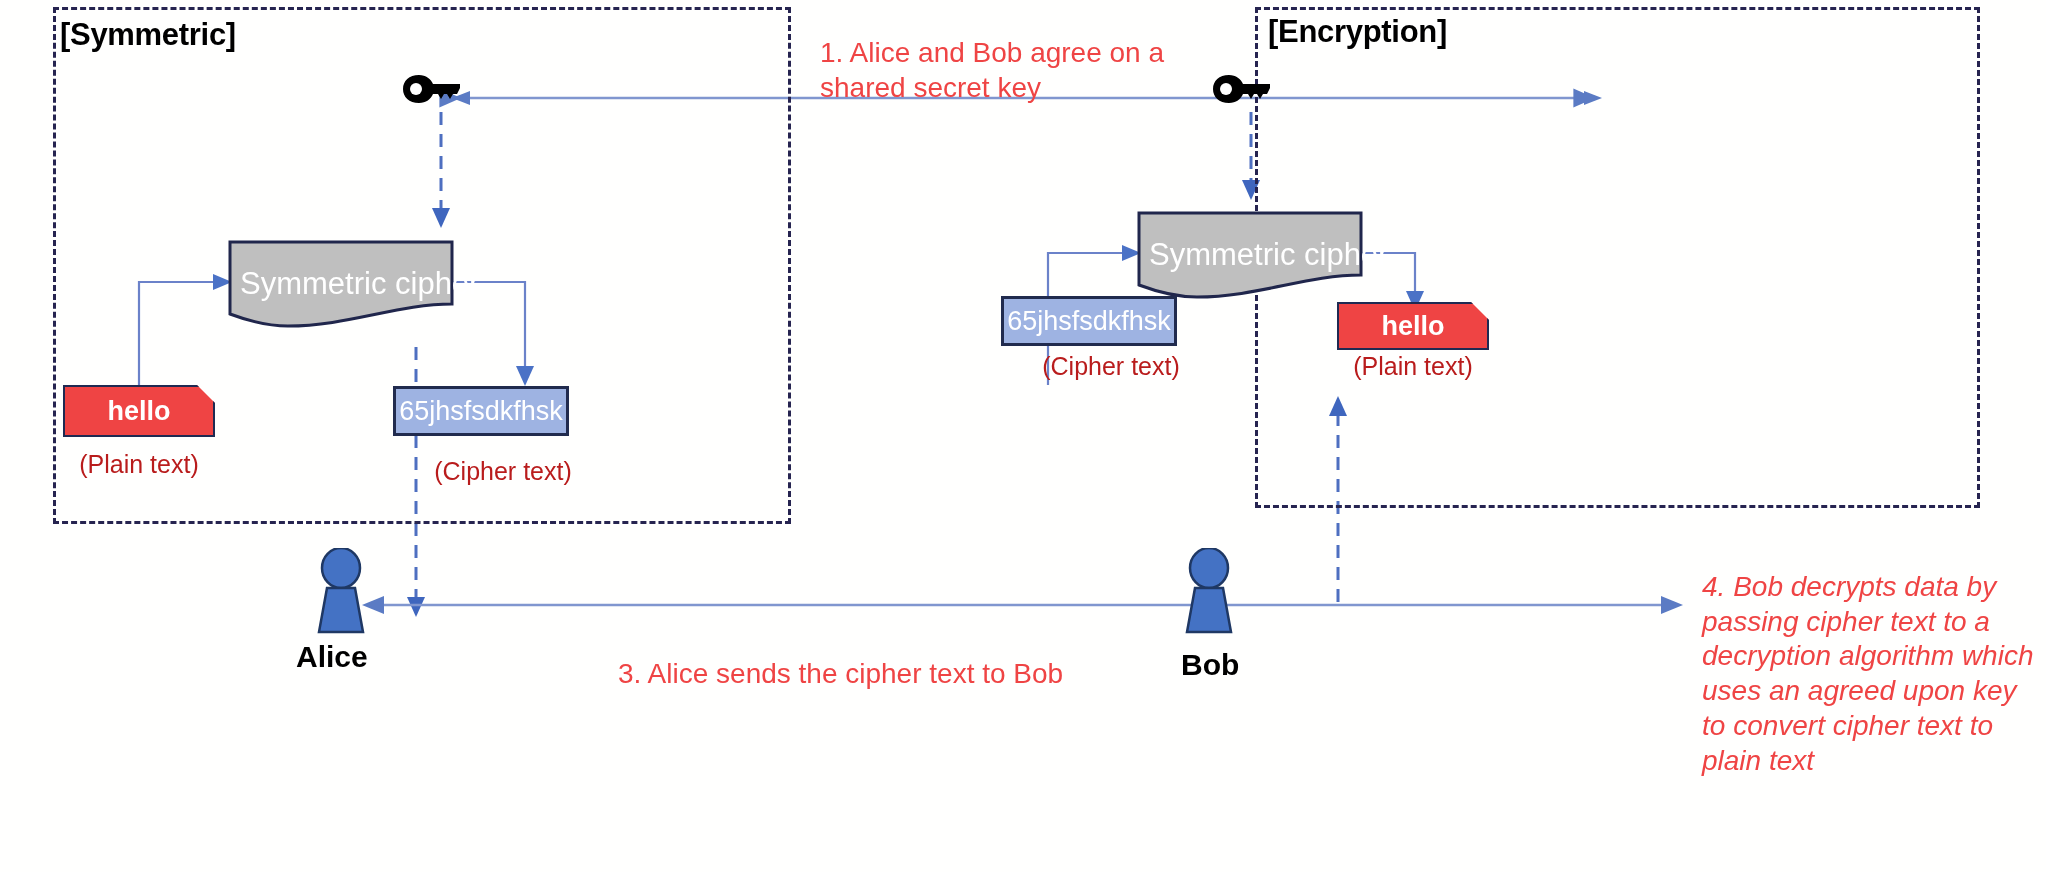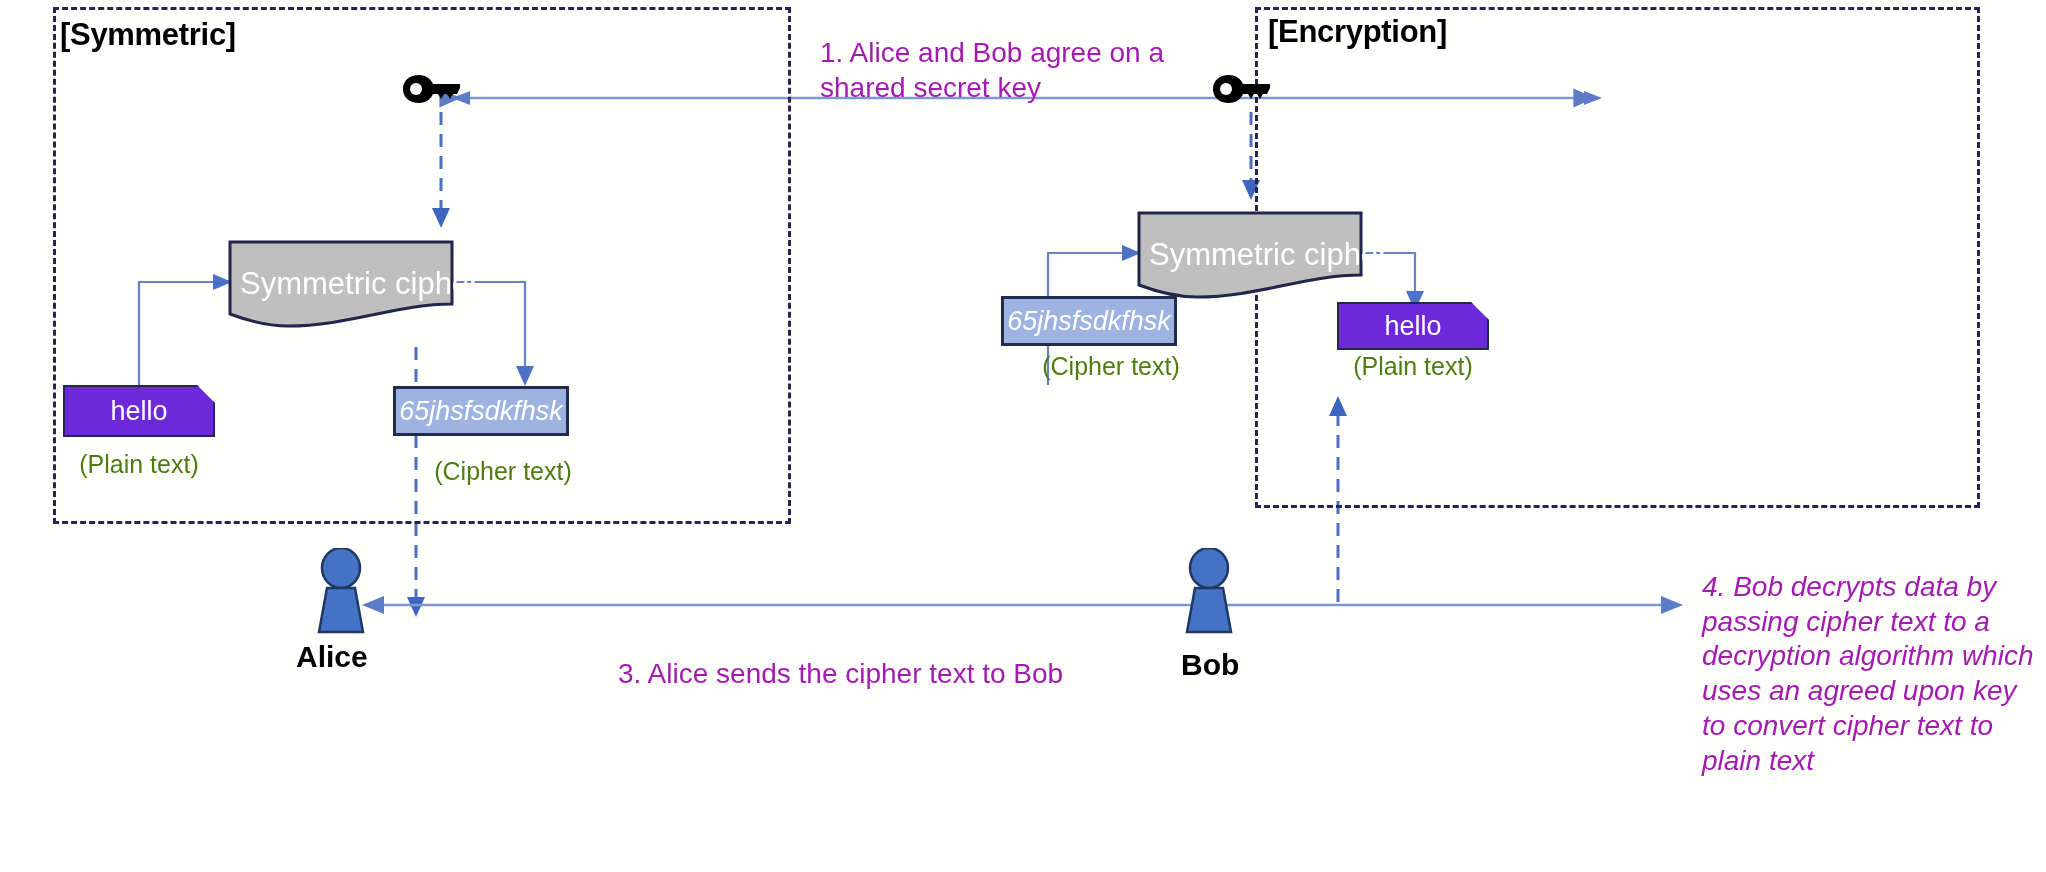--- a/index.html
+++ b/index.html
@@ -8,35 +8,35 @@
   #root{position:relative;width:2046px;height:872px;background:#fffffe;}
 
   .panel{position:absolute;border:3px dashed #262450;box-sizing:border-box;background:transparent;}
   #panel-enc{left:53px;top:7px;width:738px;height:517px;}
   #panel-dec{left:1255px;top:7px;width:725px;height:501px;}
 
   .panel-title{position:absolute;font-weight:bold;font-size:31px;letter-spacing:-0.3px;color:#000;white-space:nowrap;}
 
   .doc-box{position:absolute;box-sizing:border-box;display:flex;align-items:center;justify-content:center;
            color:#ffffff;font-size:27px;}
-  .plain-box{background:#6d28d9;border:2px solid #1F2A52;
-             clip-path:polygon(0 0, calc(100% - 18px) 0, 100% 18px, 100% 100%, 0 100%);}
-  .cipher-box{background:#9EB3E2;border:3px solid #212B4E;font-style:italic;}
+  .plain-box{background:#ef4444;border:2px solid #1F2A52;
+             clip-path:polygon(0 0, calc(100% - 18px) 0, 100% 18px, 100% 100%, 0 100%);font-weight:bold;}
+  .cipher-box{background:#9EB3E2;border:3px solid #212B4E;}
 
   .cipher-shape{position:absolute;}
   .cipher-label{position:absolute;color:#ffffff;font-size:31px;white-space:nowrap;}
 
-  .caption{position:absolute;font-size:25px;color:#4d7c0f;white-space:nowrap;}
+  .caption{position:absolute;font-size:25px;color:#b91c1c;white-space:nowrap;}
 
   .keyicon{position:absolute;}
 
   .person{position:absolute;}
   .person-name{position:absolute;font-weight:bold;font-size:30px;color:#000;white-space:nowrap;}
 
-  .note{position:absolute;font-size:28px;line-height:1.24;color:#a21caf;}
+  .note{position:absolute;font-size:28px;line-height:1.24;color:#ef4444;}
   .note.italic{font-style:italic;}
 
   svg.overlay{position:absolute;left:0;top:0;width:2046px;height:872px;pointer-events:none;}
 </style>
 </head>
 <body>
 
 <div id="root">
 
   <svg class="overlay" viewBox="0 0 2046 872">

